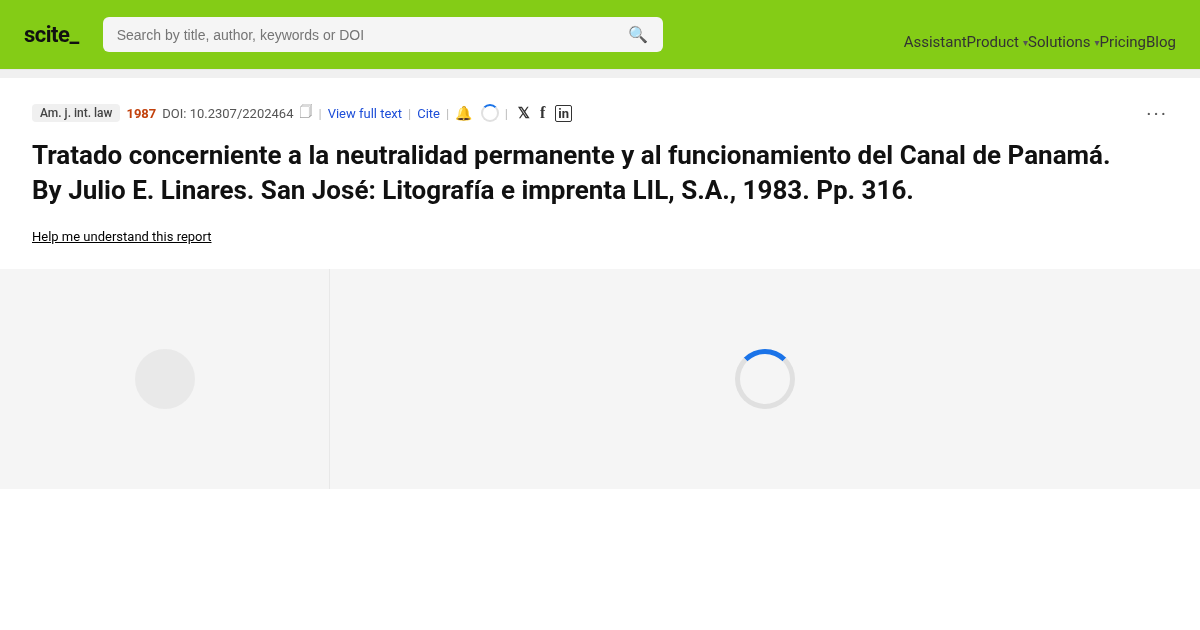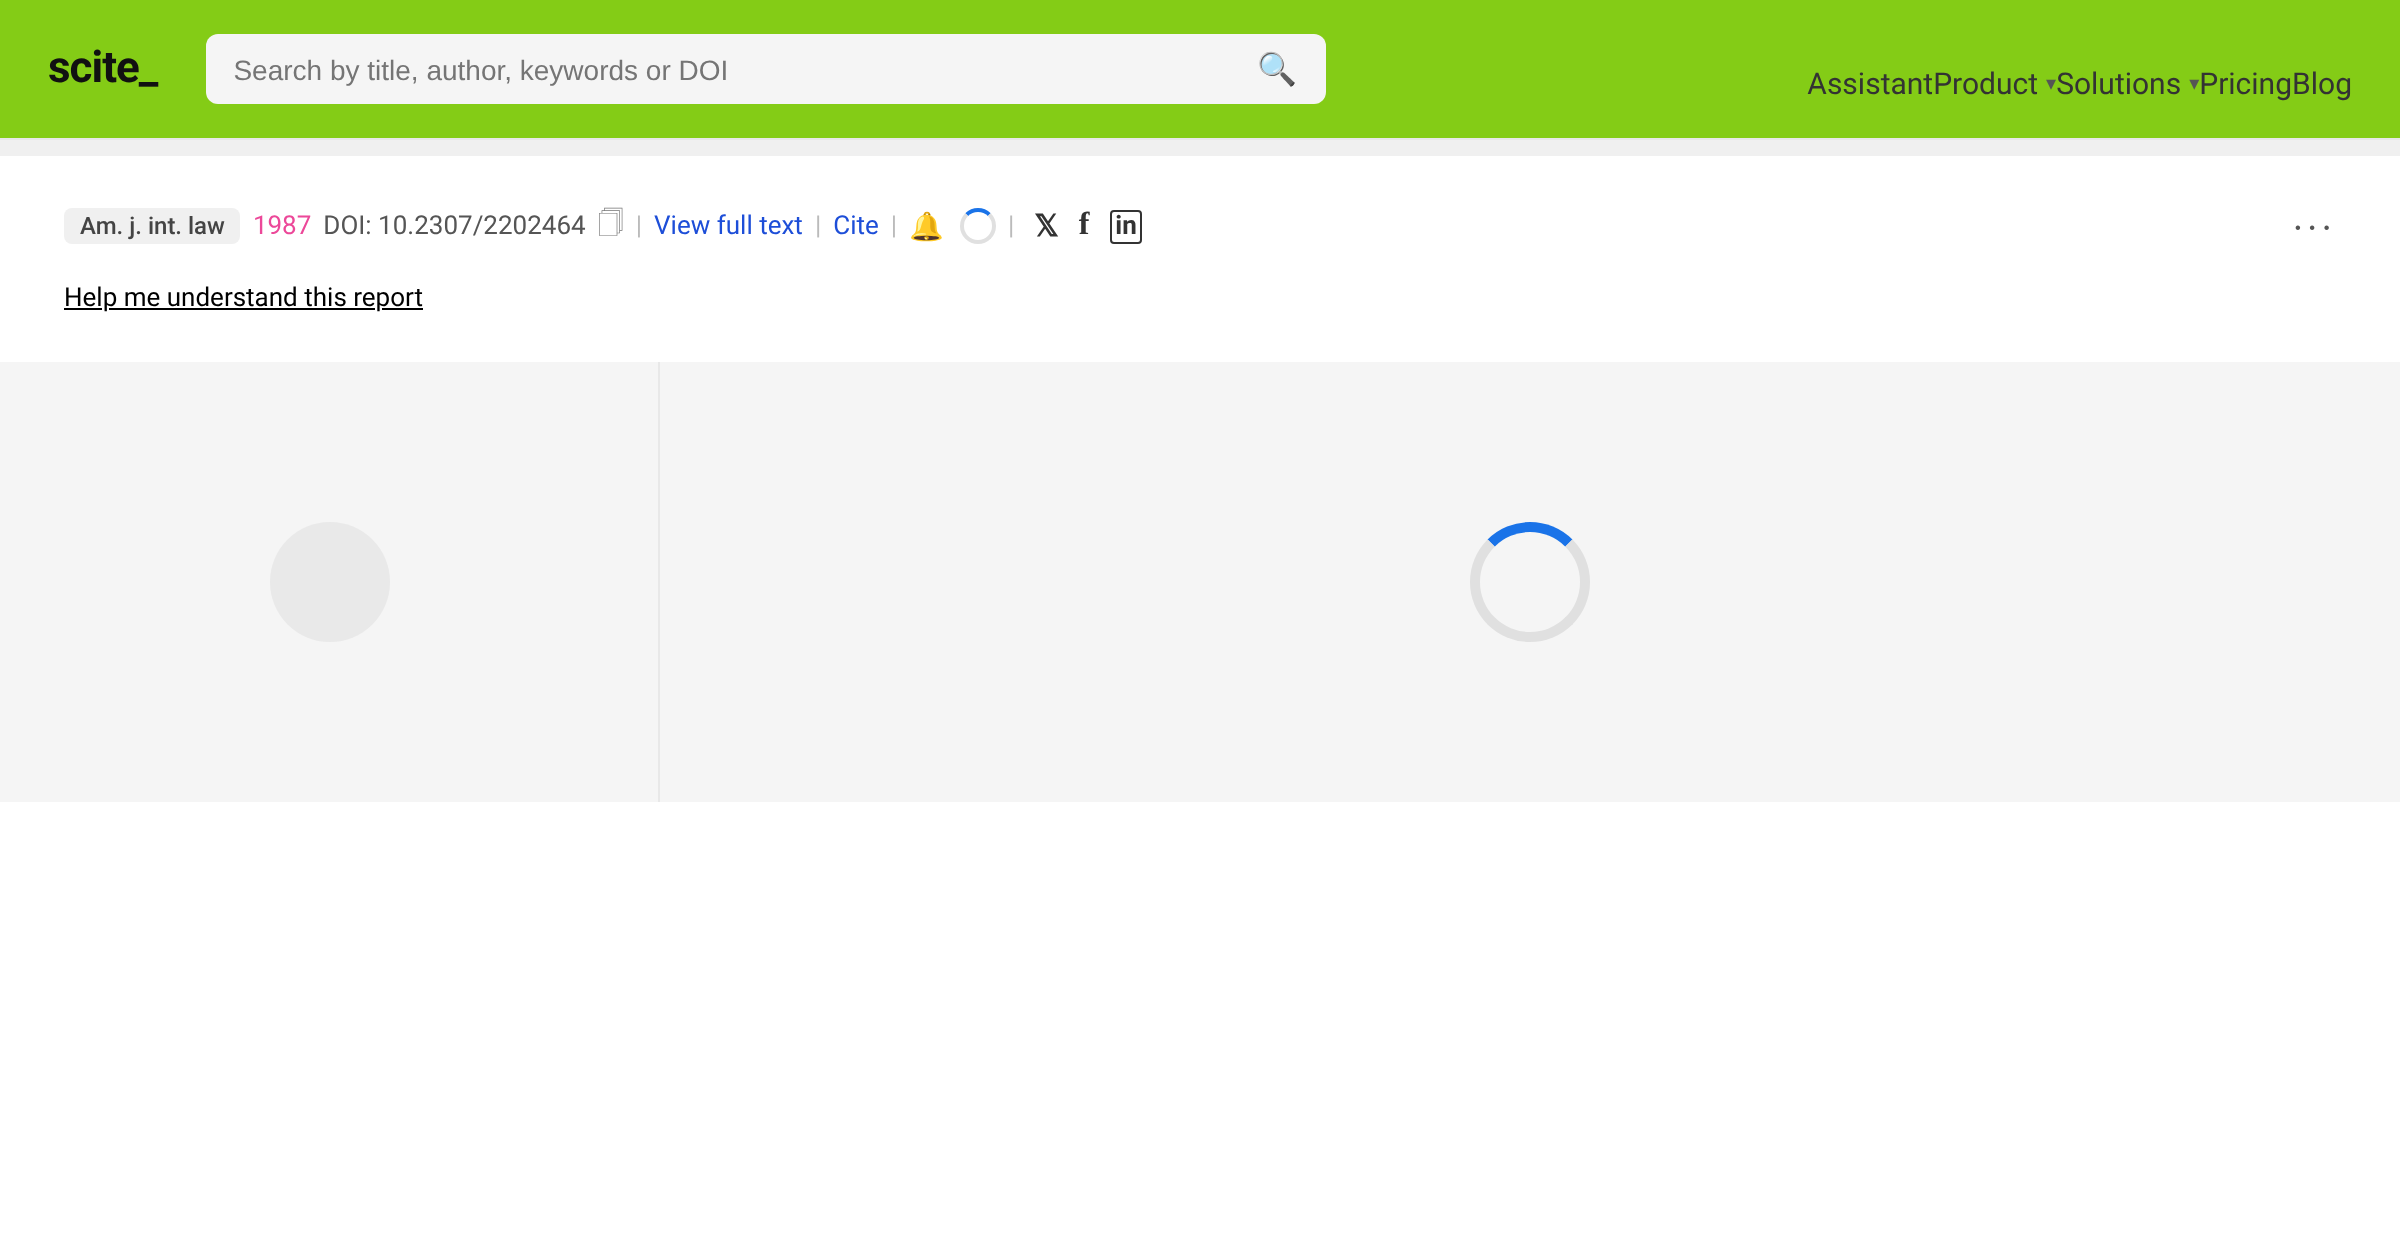--- a/index.html
+++ b/index.html
@@ -87,21 +87,21 @@
       flex-wrap: wrap;
     }
     .journal-tag {
       background: #f0f0f0;
       border-radius: 4px;
       padding: 2px 8px;
       font-size: 12px;
       color: #444;
       font-weight: 500;
     }
-    .year { font-weight: 400; color: #ec4899; font-size: 13px; }
+    .year { font-weight: 700; color: #c2410c; font-size: 13px; }
     .doi { font-size: 13px; color: #555; }
     .copy-icon { font-size: 13px; color: #777; cursor: pointer; }
     .meta-link {
       color: #1d4ed8;
       text-decoration: none;
       font-size: 13px;
       cursor: pointer;
     }
     .pipe { color: #bbb; }
     .bell-icon { font-size: 14px; color: #555; cursor: pointer; }
@@ -252,20 +252,21 @@
     <span class="loading-spinner"></span>
     <span class="pipe">|</span>
     <div class="social-icons">
       <span class="social-icon">𝕏</span>
       <span class="social-icon" style="font-family: serif; font-size:16px;">f</span>
       <span class="social-icon" style="font-size:13px; border:1.5px solid #333; padding:0 2px; border-radius:2px;">in</span>
     </div>
   </div>
 
   
+  <h1 class="article-title">Tratado concerniente a la neutralidad permanente y al funcionamiento del Canal de Panamá. By Julio E. Linares. San José: Litografía e imprenta LIL, S.A., 1983. Pp. 316.</h1>
 
   
 
   
   <a class="help-link">Help me understand this report</a>
 </div>
 
 <div class="bottom-section">
   <div class="bottom-left">
     <div class="circular-placeholder"></div>

